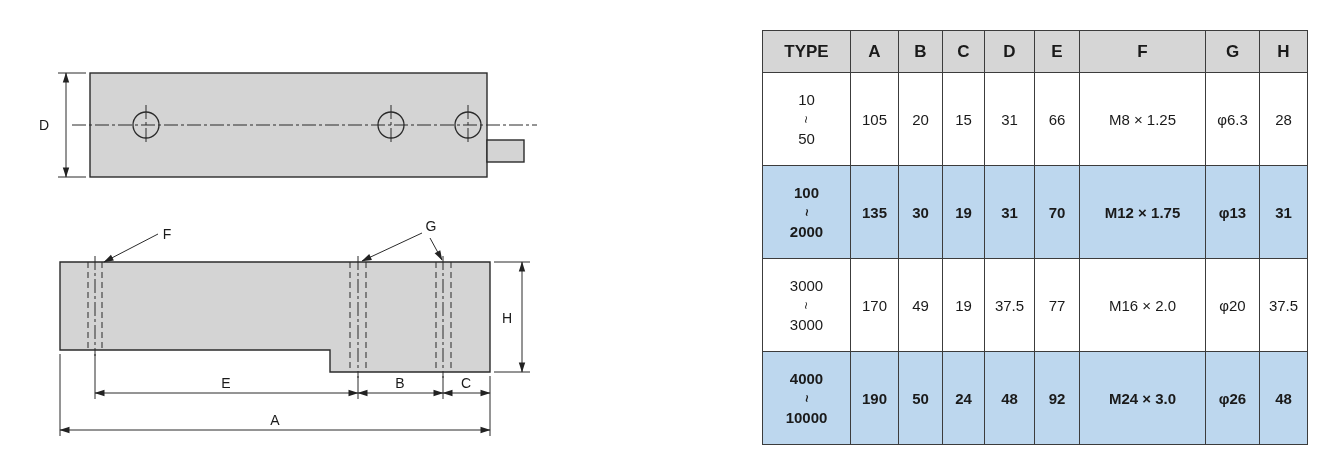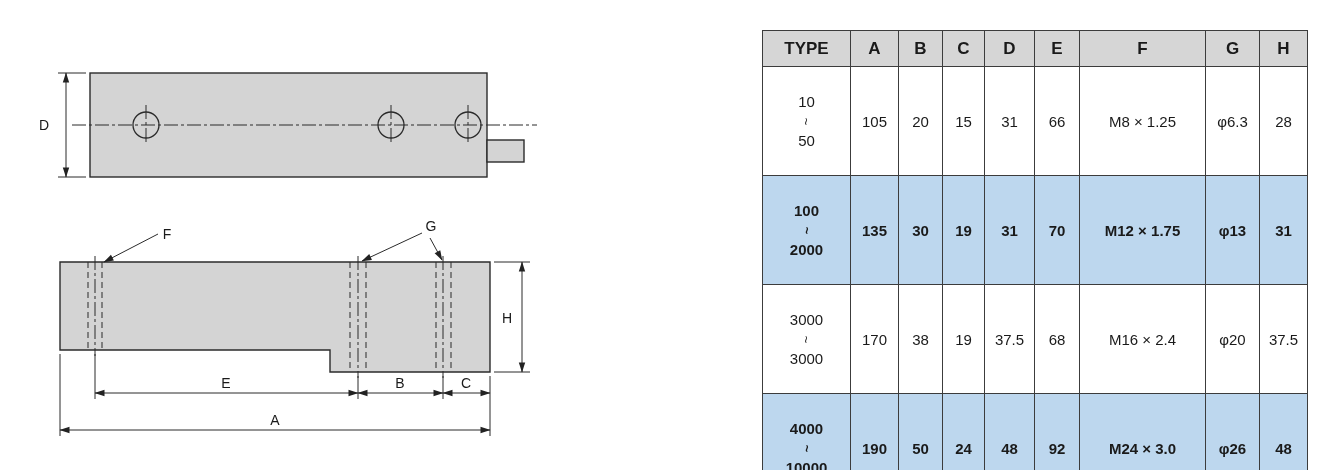--- a/index.html
+++ b/index.html
@@ -18,23 +18,23 @@
   .dim-label { font-family:"Liberation Sans",sans-serif; font-size:14px; fill:#1a1a1a; }
   
   .spec-table-wrap { position:absolute; left:762px; top:30px; }
   table { border-collapse:collapse; table-layout:fixed; }
   th, td {
     border:1px solid #3c3c3c; text-align:center; vertical-align:middle;
     padding:0 4px;
   }
   thead th {
     background:var(--header-bg,#d6d6d6);
-    font-weight:bold; font-size:17px; height:36px;
+    font-weight:bold; font-size:17px; height:42px;
   }
-  td { font-size:15px; height:109px; background:#ffffff; }
+  td { font-size:15px; height:93px; background:#ffffff; }
   tr.hl td { background:var(--row-highlight,#bdd7ee);font-weight:bold; }
   .type-cell div { line-height:1.3; }
   .tilde { display:inline-block; transform:rotate(90deg); font-size:13px; line-height:1; }
 </style>
 </head>
 <body>
 
 <svg class="drawing" width="560" height="470" viewBox="0 0 560 470" xmlns="http://www.w3.org/2000/svg">
   <defs>
     <marker id="arrow" viewBox="0 0 10 8" markerWidth="11" markerHeight="8" refX="9.5" refY="4" orient="auto-start-reverse">
@@ -186,25 +186,25 @@
         <td>φ13</td>
         <td>31</td>
       </tr>
       <tr>
         <td class="type-cell">
           <div>3000</div>
           <div><span class="tilde">~</span></div>
           <div>3000</div>
         </td>
         <td>170</td>
-        <td>38</td>
+        <td>49</td>
         <td>19</td>
         <td>37.5</td>
-        <td>68</td>
-        <td>M16 × 2.4</td>
+        <td>77</td>
+        <td>M16 × 2.0</td>
         <td>φ20</td>
         <td>37.5</td>
       </tr>
       <tr class="hl">
         <td class="type-cell">
           <div>4000</div>
           <div><span class="tilde">~</span></div>
           <div>10000</div>
         </td>
         <td>190</td>

